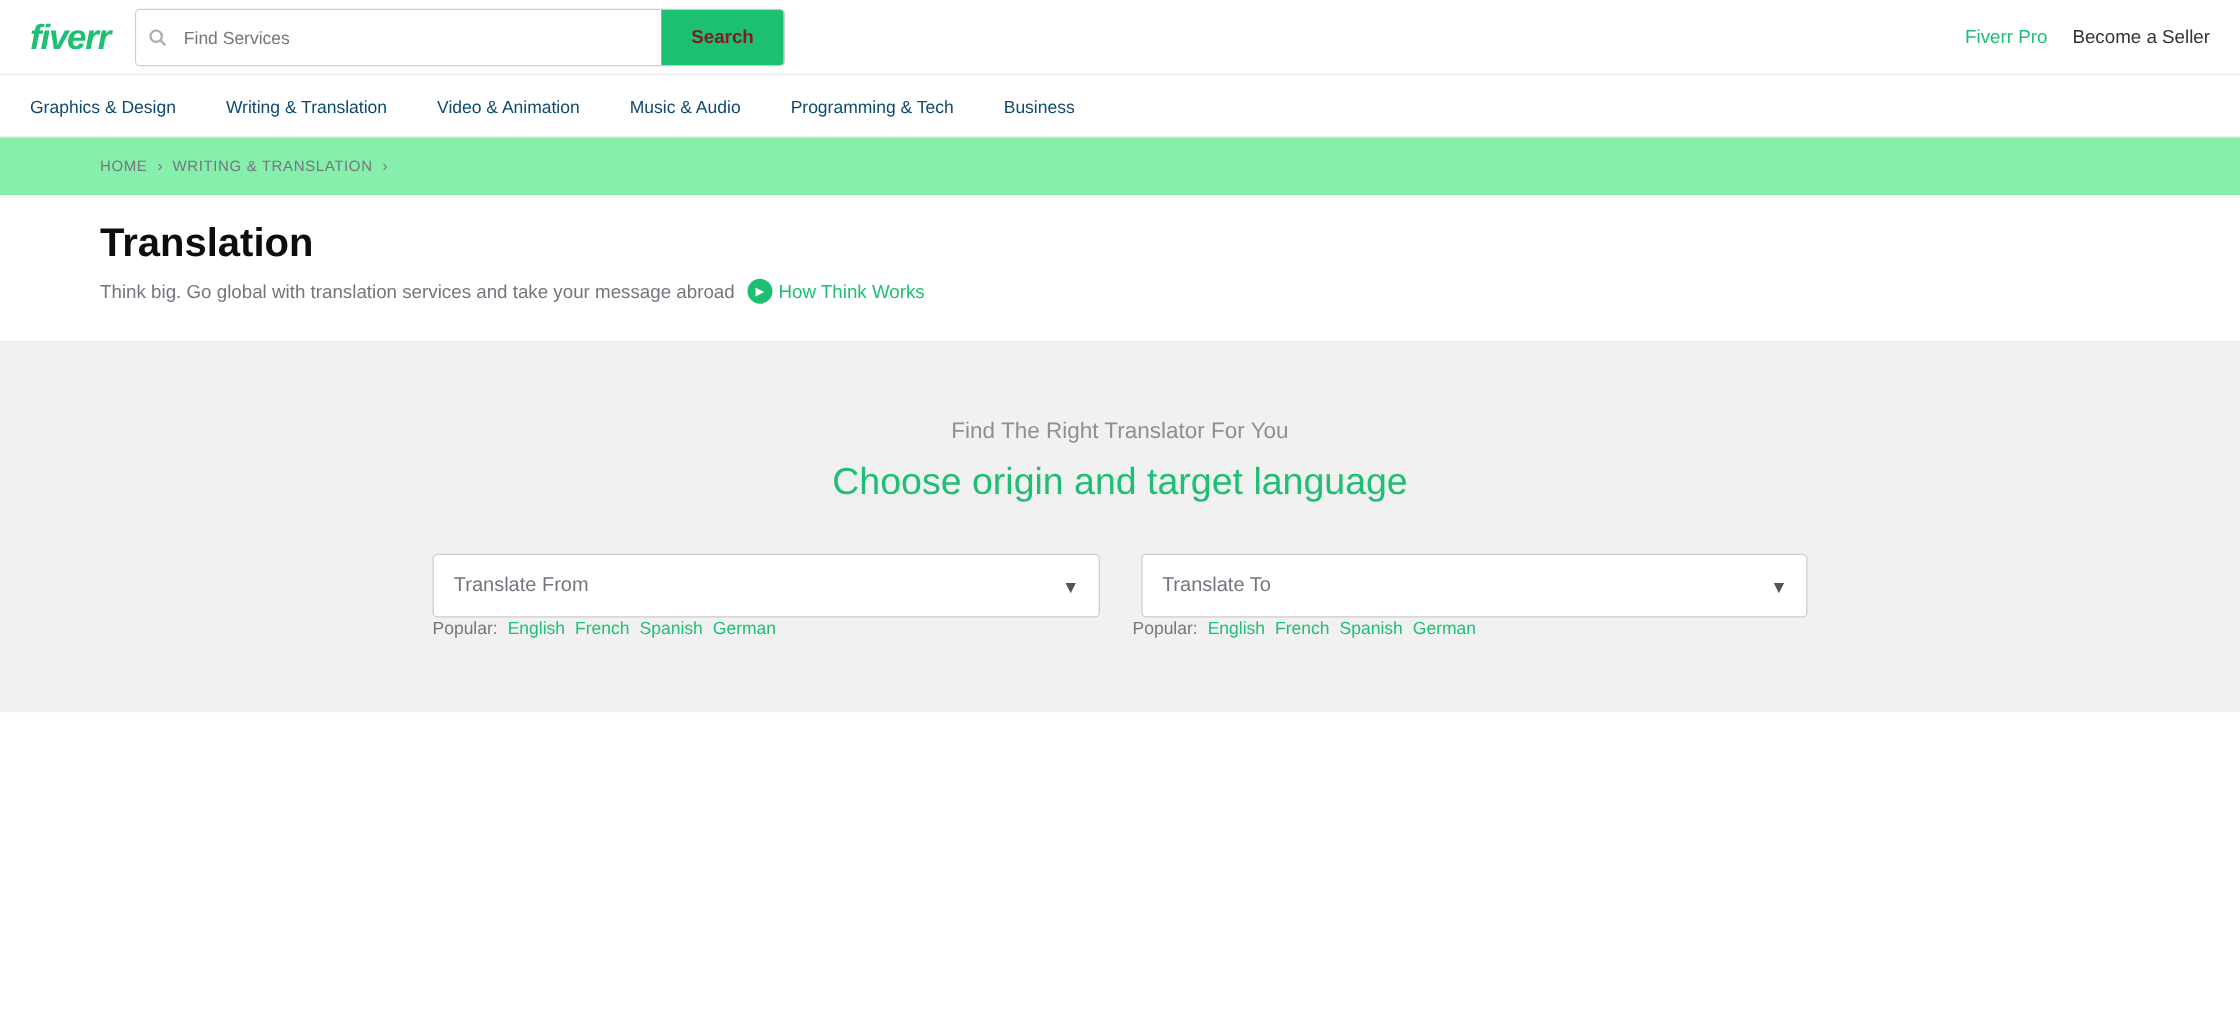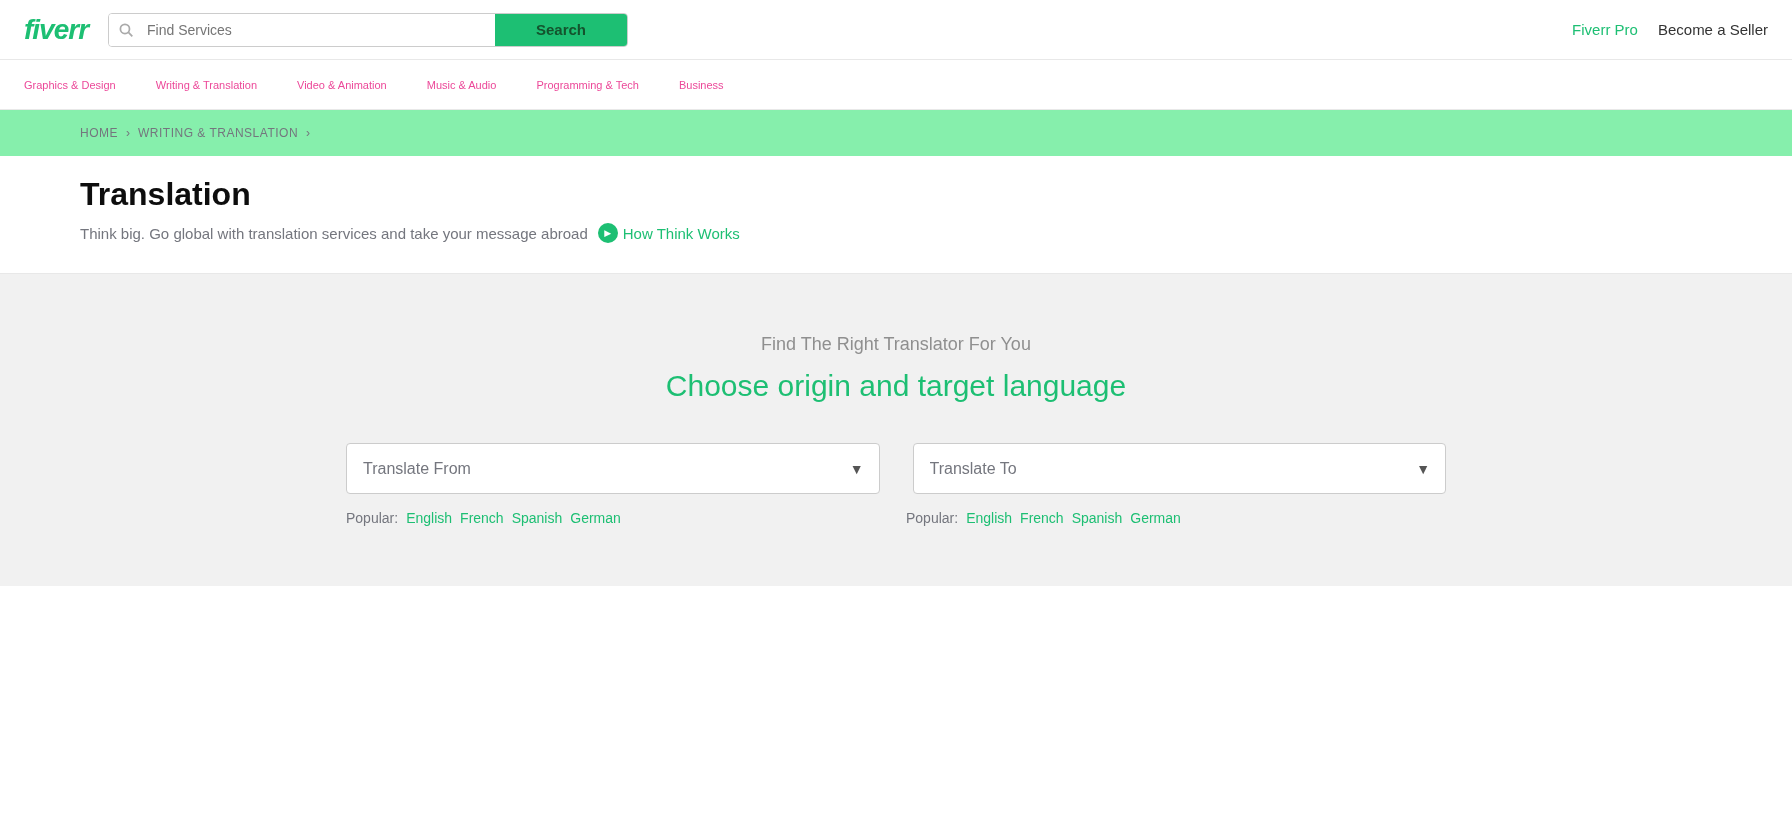--- a/index.html
+++ b/index.html
@@ -40,27 +40,27 @@
     .search-input {
       flex: 1;
       border: none;
       outline: none;
       font-size: 14px;
       padding: 8px 4px;
       color: #999;
     }
     .search-btn {
       background: #1dbf73;
-      color: #14532d;
+      color: #7f1d1d;
       border: none;
-      padding: 0 41px;
+      padding: 0 24px;
       font-size: 15px;
       font-weight: 600;
       cursor: pointer;
-      height: 32px;
+      height: 44px;
     }
     .header-right {
       margin-left: auto;
       display: flex;
       align-items: center;
       gap: 20px;
       justify-content: center;
     }
     .fiverr-pro {
       color: #1dbf73;
@@ -79,22 +79,22 @@
     .nav {
       display: flex;
       align-items: center;
       padding: 0 24px;
       height: 50px;
       border-bottom: 1px solid #e8e8e8;
       background: #fff;
       overflow: hidden;
     }
     .nav-item {
-      font-size: 11px;
-      color: #ec4899;
+      font-size: 14px;
+      color: #0c4a6e;
       cursor: pointer;
       padding: 0 20px;
       height: 100%;
       display: flex;
       align-items: center;
       white-space: nowrap;
     }
     .nav-item:first-child { padding-left: 0; }
 
     
@@ -182,21 +182,20 @@
       font-size: 30px;
       color: #1dbf73;
       font-weight: 400;
       margin-bottom: 40px;
     }
     .dropdowns-row {
       display: flex;
       gap: 33px;
       width: 100%;
       max-width: 1100px;
-      margin-bottom: 16px;
     }
     .dropdown-wrap {
       flex: 1;
       position: relative;
     }
     .dropdown-select {
       width: 100%;
       appearance: none;
       -webkit-appearance: none;
       background: #fff;

